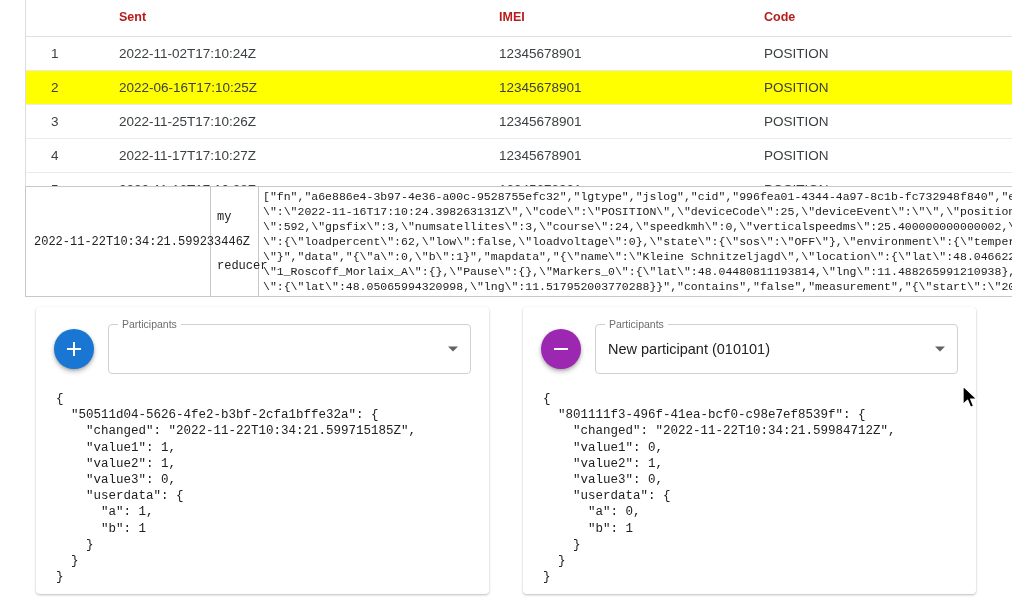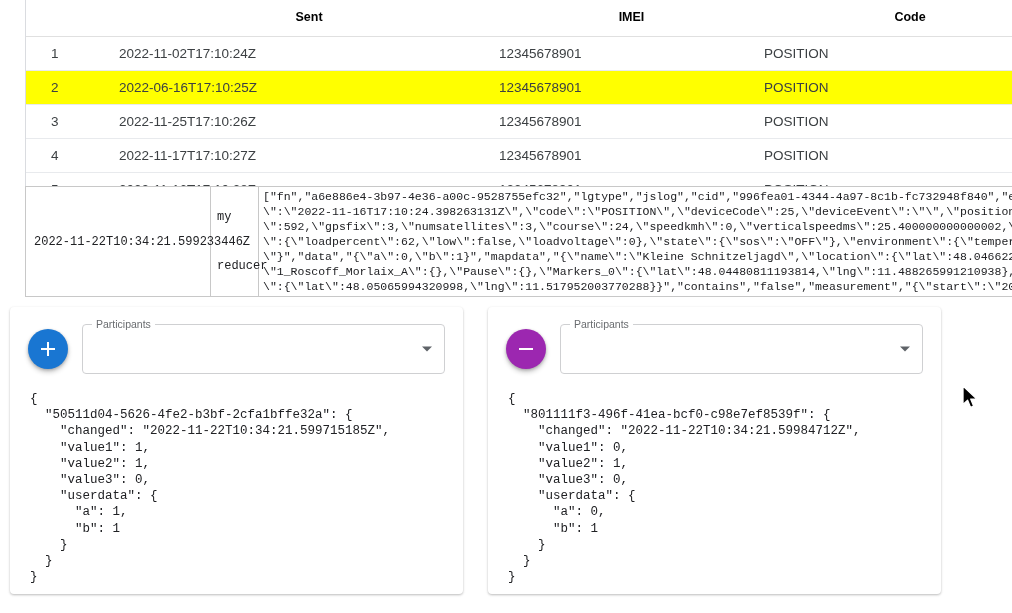--- a/index.html
+++ b/index.html
@@ -30,24 +30,24 @@
     border-bottom: 1px solid #dadce0;
     background: #fff;
     box-sizing: border-box;
   }
   table.msg-table {
     border-collapse: collapse;
     width: 100%;
     table-layout: fixed;
   }
   table.msg-table th {
-    text-align: center;
+    text-align: left;
     font-size: 12.5px;
     font-weight: bold;
-    color: #000000;
+    color: #b91c1c;
     padding: 10px 0 12px 0;
     border-bottom: 1px solid #e0e0e0;
     font-family: "Liberation Sans", sans-serif;
   }
   table.msg-table td {
     font-size: 13.5px;
     color: #3c4043;
     padding: 9px 0 9px 0;
     border-bottom: 1px solid #e8eaed;
     font-family: "Liberation Sans", sans-serif;
@@ -95,25 +95,25 @@
     line-height: 1.33;
     color: #202124;
     white-space: pre;
     overflow: hidden;
   }
   .raw-json div { height: 15px; overflow: hidden; }
 
   
   .cards {
     position: absolute;
-    left: 10px;
+    left: 36px;
     top: 307px;
     width: 962px;
     display: flex;
-    gap: 25px;
+    gap: 34px;
   }
   .card {
     width: 453px;
     background: #ffffff;
     border-radius: 4px;
     box-shadow: 0 1px 3px rgba(0,0,0,0.16), 0 1px 2px rgba(0,0,0,0.12);
     box-sizing: border-box;
     padding: 12px 12px 6px 12px;
     height: 287px;
     position: relative;
@@ -293,20 +293,21 @@
         <div class="card-head">
           <div class="fab" style="background: rgb(156, 39, 176);">
             <span>
               <svg width="18" height="18" viewBox="0 0 18 18">
                 <rect x="2" y="8" width="14" height="2" fill="#fff"></rect>
               </svg>
             </span>
           </div>
           <div class="field">
             <span class="field-legend">Participants</span>
+            <span class="field-value">New participant (010101)</span>
             <span class="field-arrow"></span>
           </div>
         </div>
         <pre class="card-pre">{
   "801111f3-496f-41ea-bcf0-c98e7ef8539f": {
     "changed": "2022-11-22T10:34:21.59984712Z",
     "value1": 0,
     "value2": 1,
     "value3": 0,
     "userdata": {

